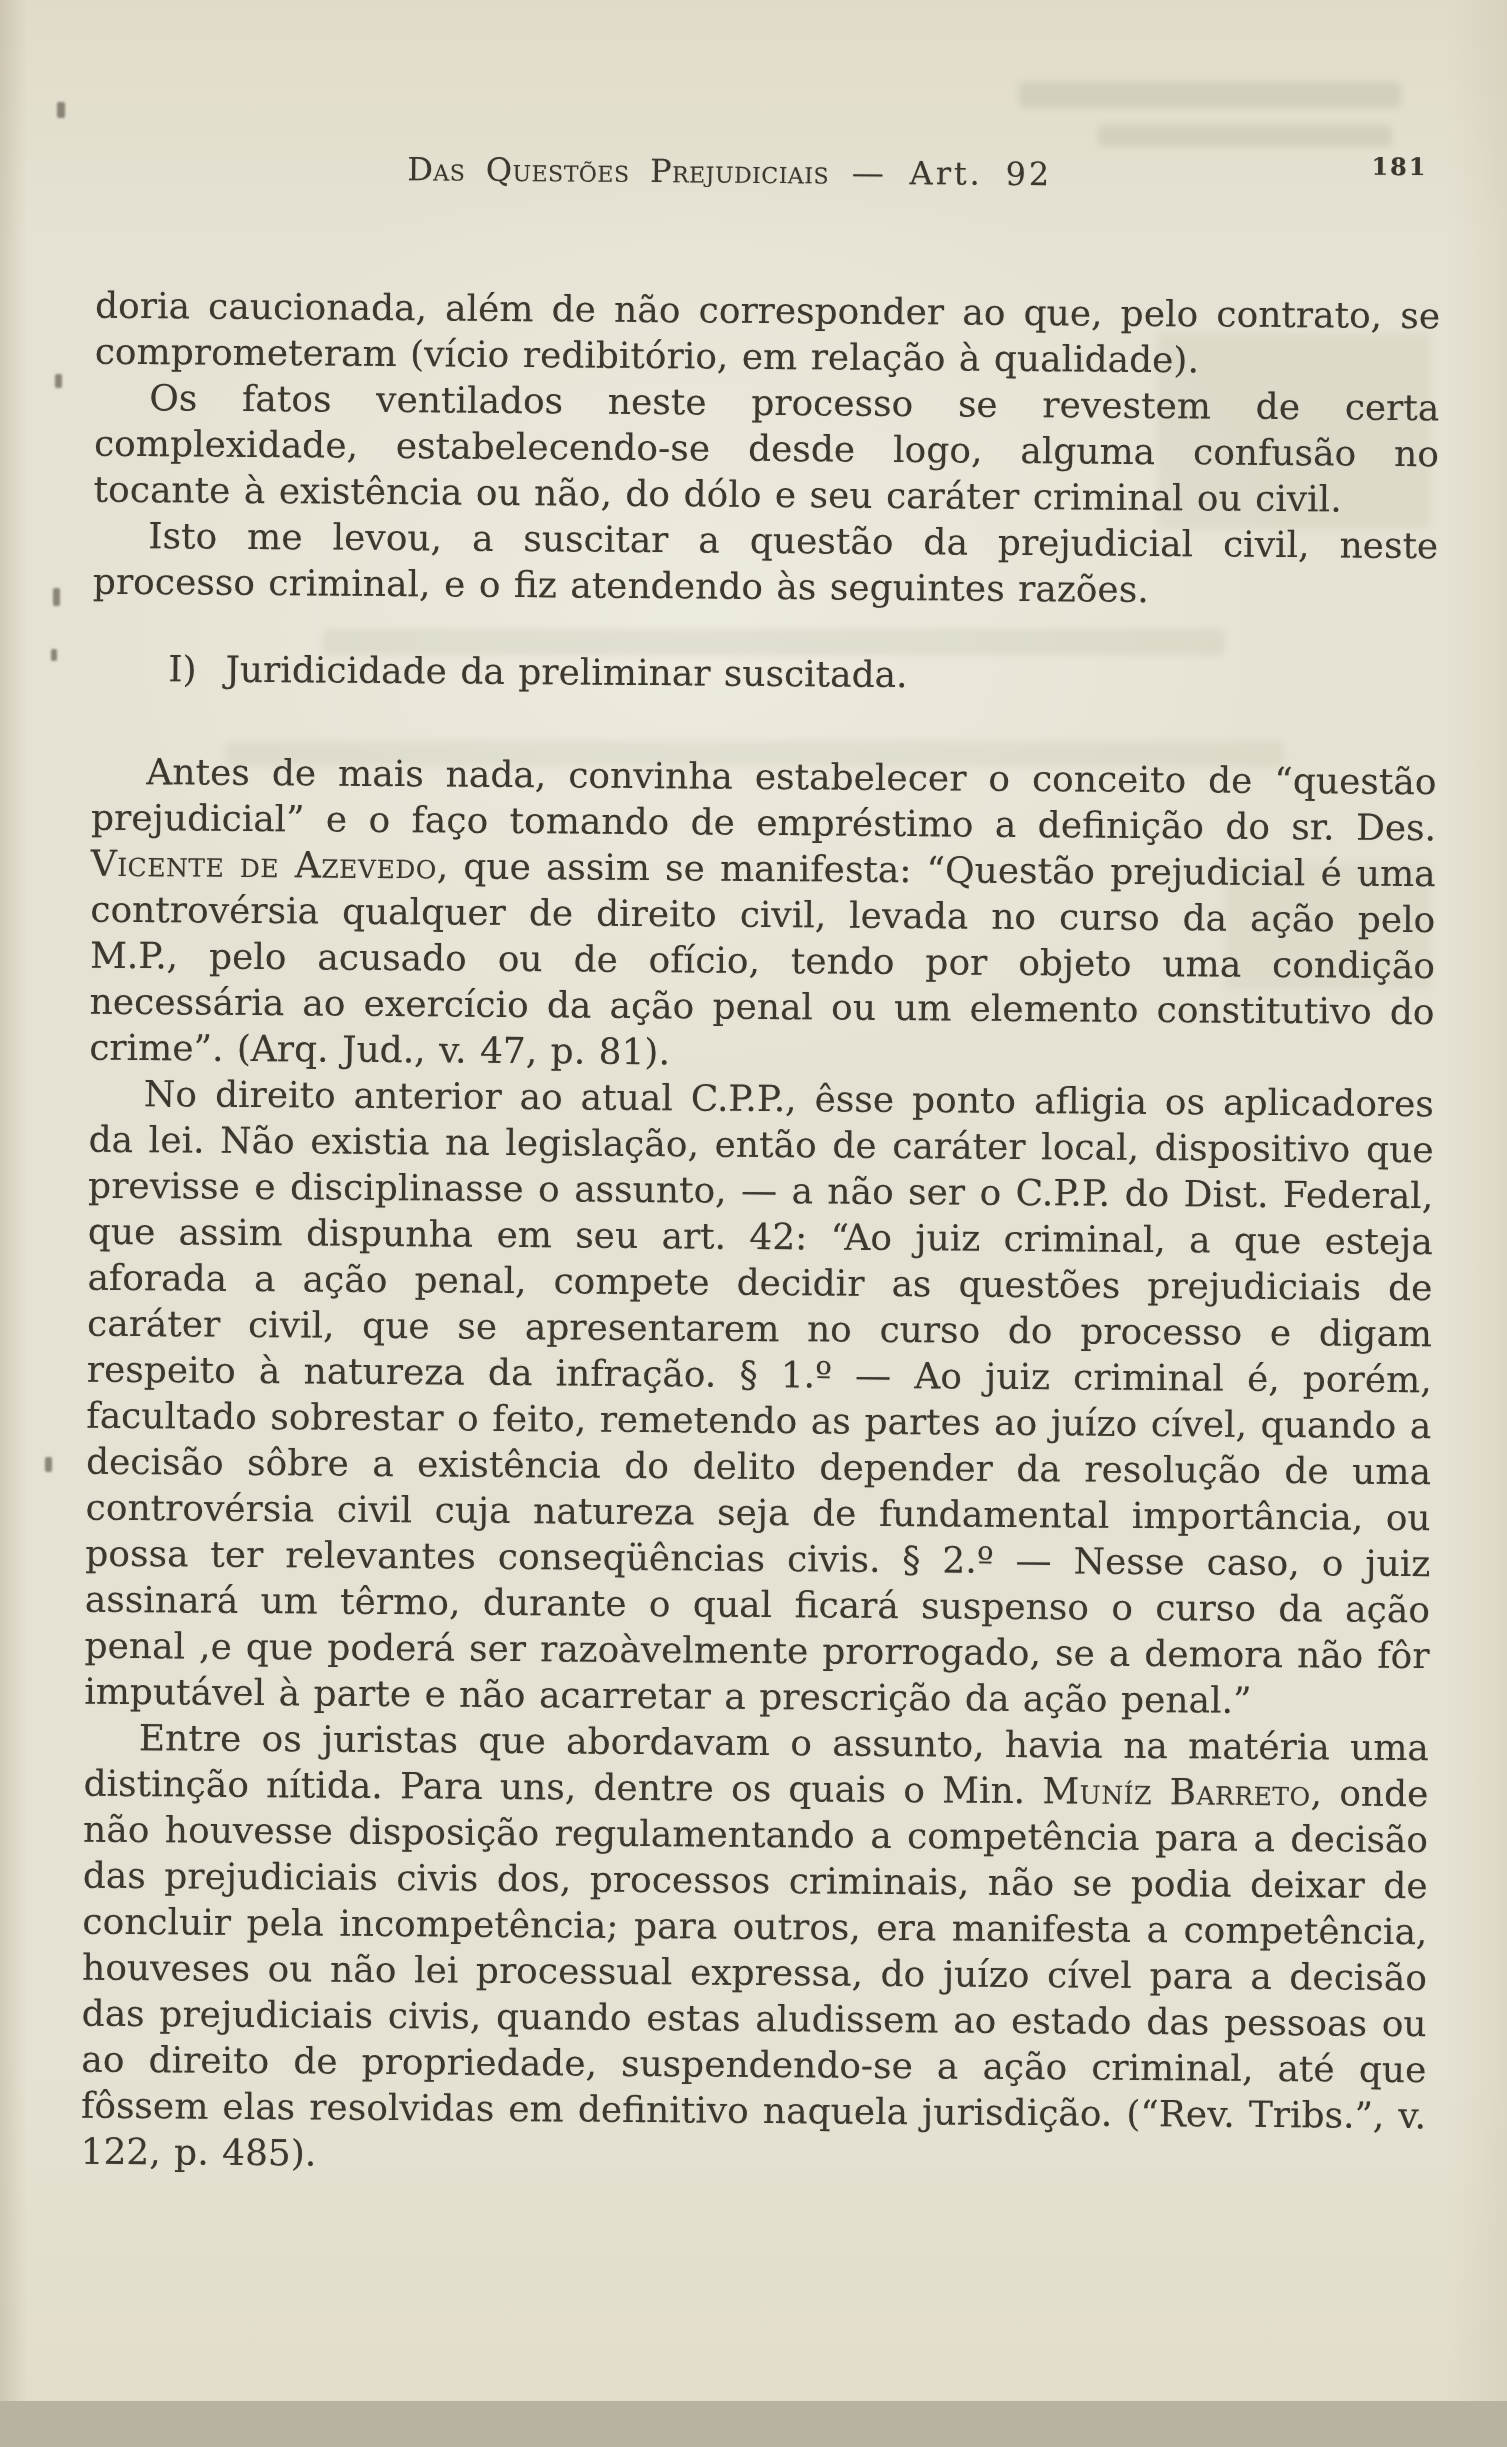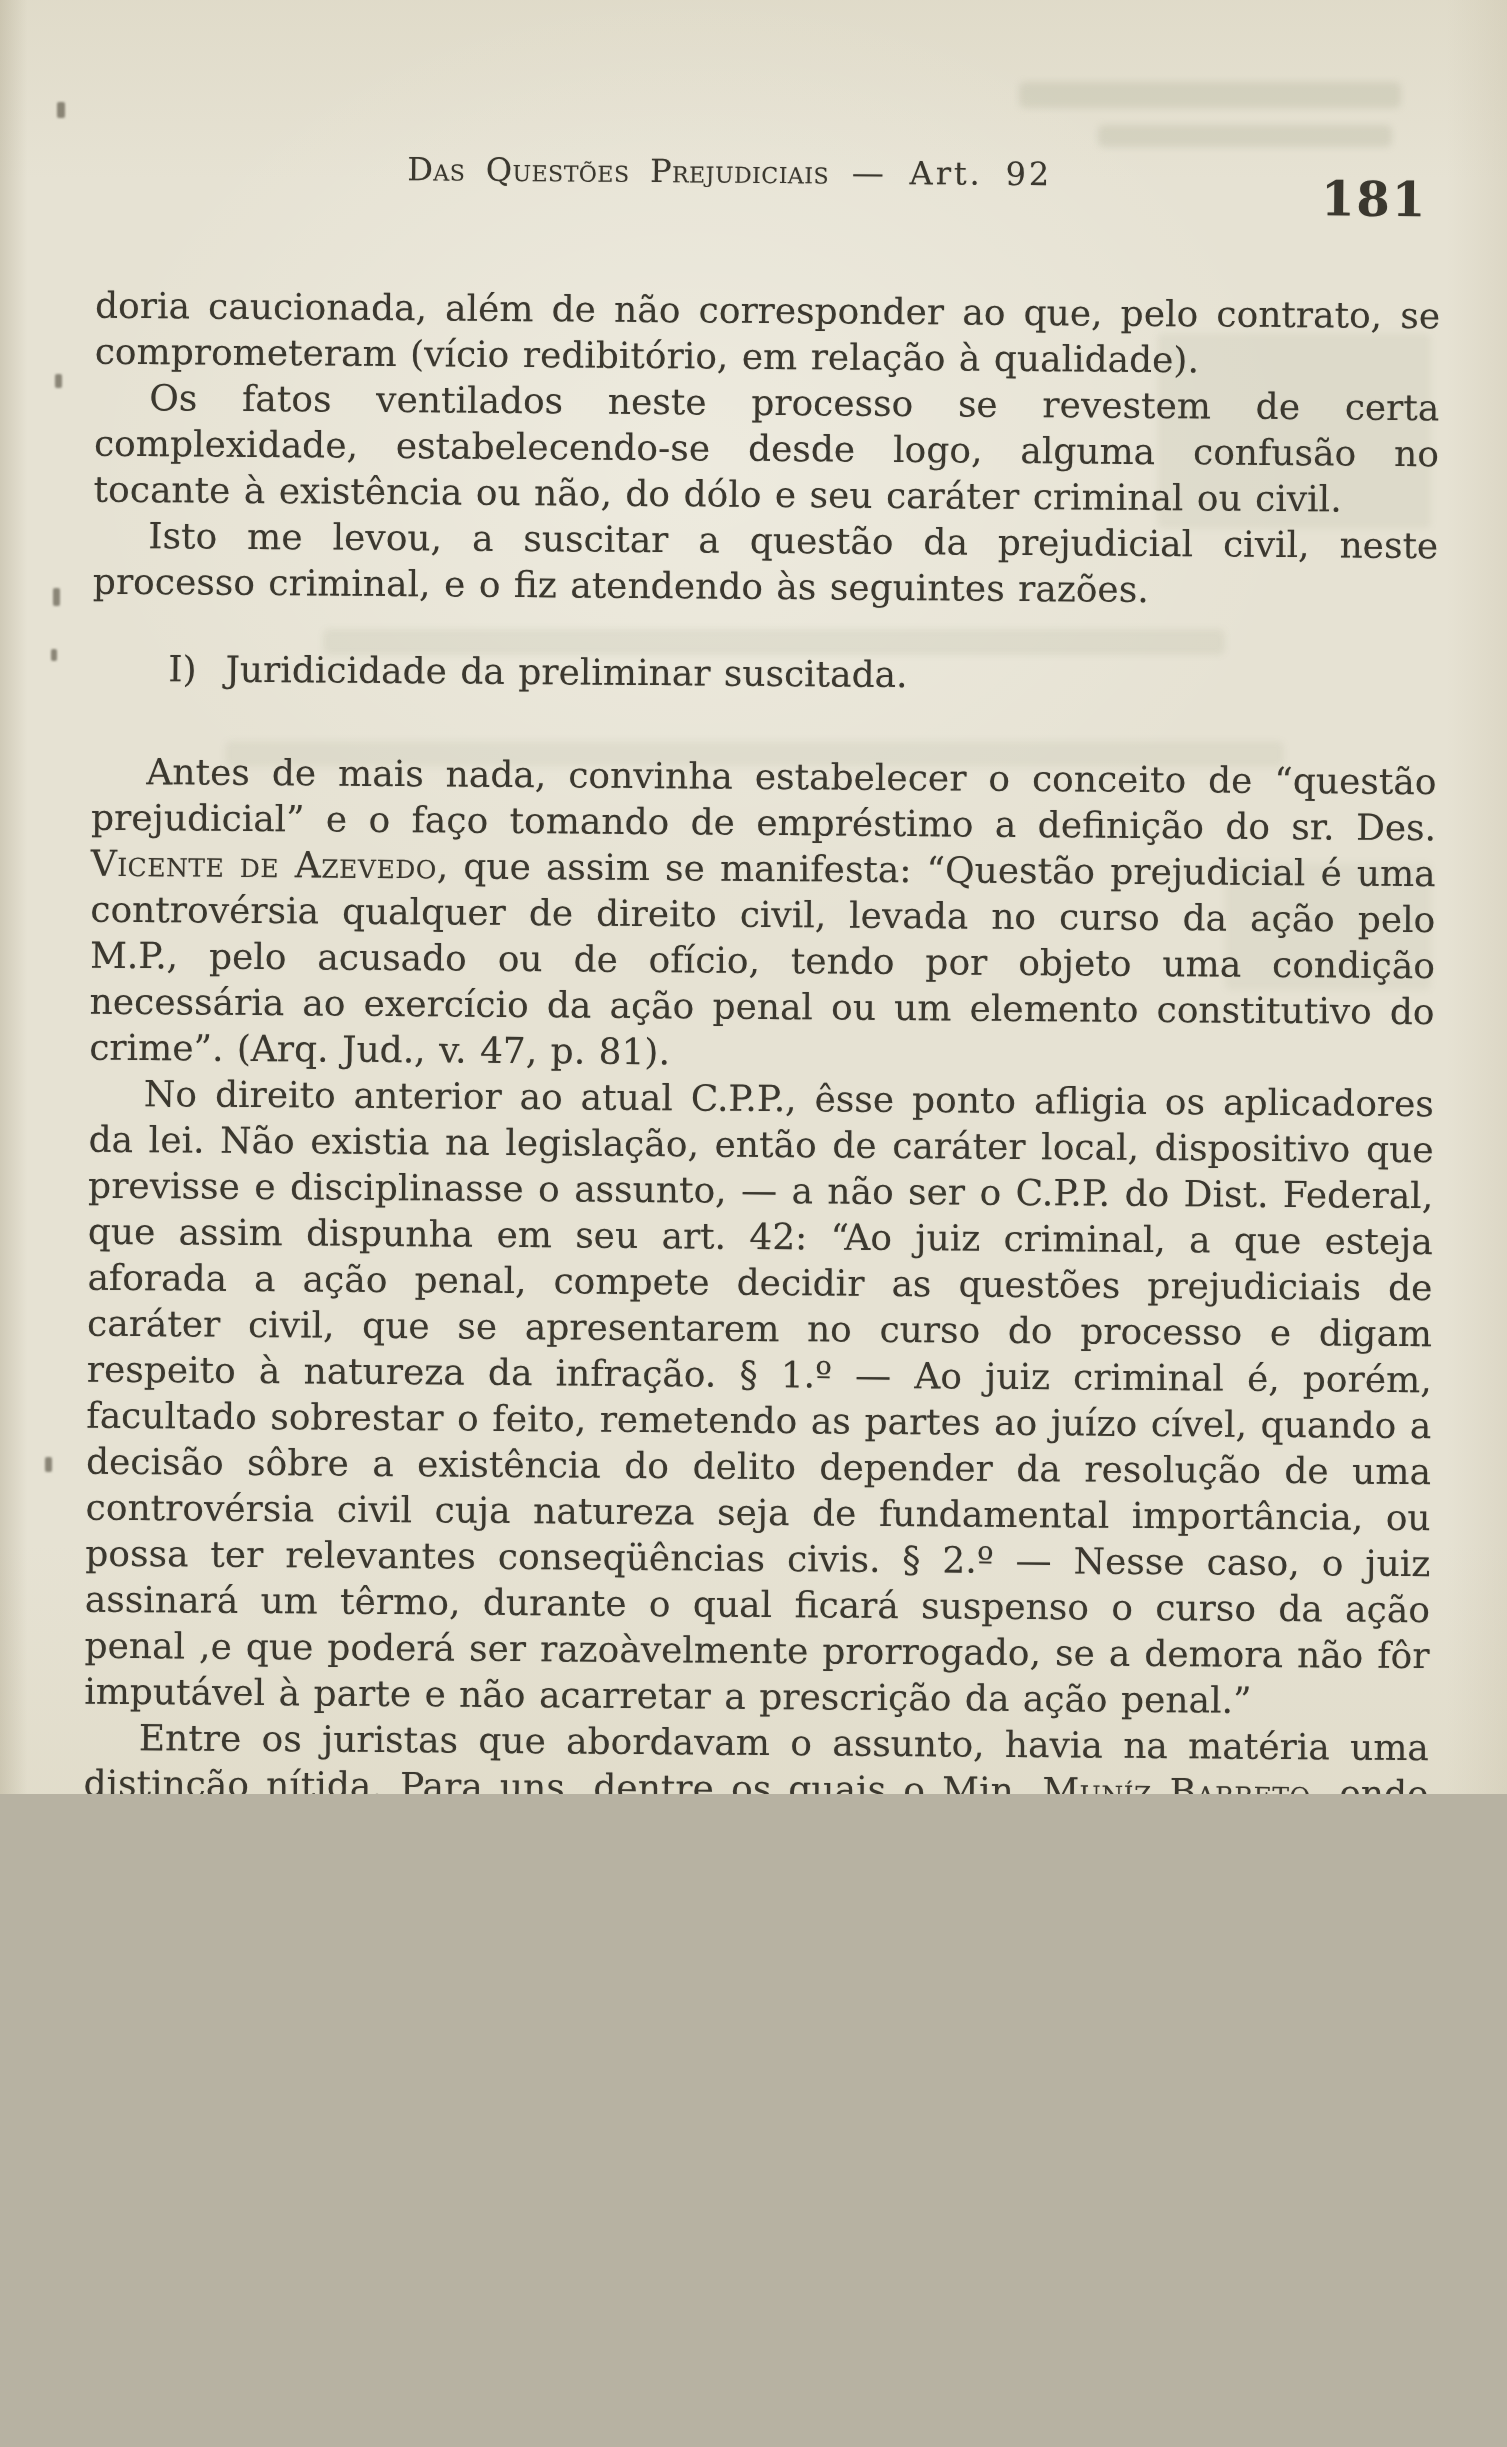--- a/index.html
+++ b/index.html
@@ -3,21 +3,21 @@
 <meta charset="utf-8">
 <style>
   html,body{margin:0;padding:0;}
   body{
     width:1507px;height:2447px;
     font-family:"DejaVu Serif","Liberation Serif",serif;
     background:#b7b2a2;
     overflow:hidden;
   }
   .page{
-    position:relative;width:1507px;height:1794px;overflow:hidden;
+    position:relative;width:1507px;height:2401px;overflow:hidden;
     background-color:#e6e2d3;
     background-image:
       linear-gradient(90deg, rgba(150,140,112,0.28) 0px, rgba(0,0,0,0) 27.4px, rgba(0,0,0,0) 96%, rgba(185,175,148,0.22) 100%),
       radial-gradient(ellipse 882px 686px at 46% 26%, rgba(255,255,250,0.30), rgba(0,0,0,0) 70%),
       linear-gradient(180deg, rgba(205,198,172,0.25) 0%, rgba(0,0,0,0) 10%, rgba(0,0,0,0) 86%, rgba(214,208,184,0.30) 100%);
   }
   
   .bleed{
     position:absolute;background:rgba(128,134,104,0.16);
     filter:blur(3.9px);border-radius:5.9px;pointer-events:none;
@@ -33,22 +33,22 @@
     text-shadow:0 0 1px rgba(59,56,47,0.35);
   }
   .header{position:relative;height:57px;}
   .running-title{
     position:absolute;left:50%;transform:translateX(-50%) translateX(-39px);
     top:5.9px;white-space:nowrap;
     font-size:32px;letter-spacing:2.9px;word-spacing:9.8px;
   }
   .running-title .sc{font-variant:small-caps;}
   .pagenum{
-    position:absolute;right:13.7px;top:19px;
-    font-size:48px;font-weight:bold;letter-spacing:2px;
+    position:absolute;right:13.7px;top:0;
+    font-size:24px;font-weight:bold;letter-spacing:2px;
   }
   .bodytext{margin-top:84px;font-size:36px;line-height:46px;
     text-align:justify;word-spacing:2px;}
   .bodytext p{margin:0;}
   .bodytext p.indent{text-indent:55px;}
   .bodytext p.heading{
     margin:41px 0 57px 0;text-align:left;text-indent:76px;
   }
   .heading .numeral{padding-right:29px;}
   .sc{font-variant:small-caps;letter-spacing:0.5px;}

